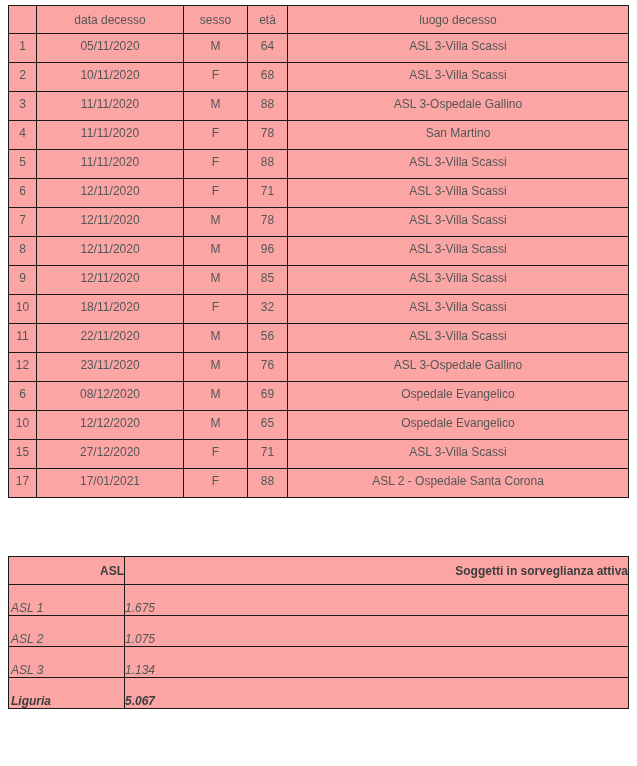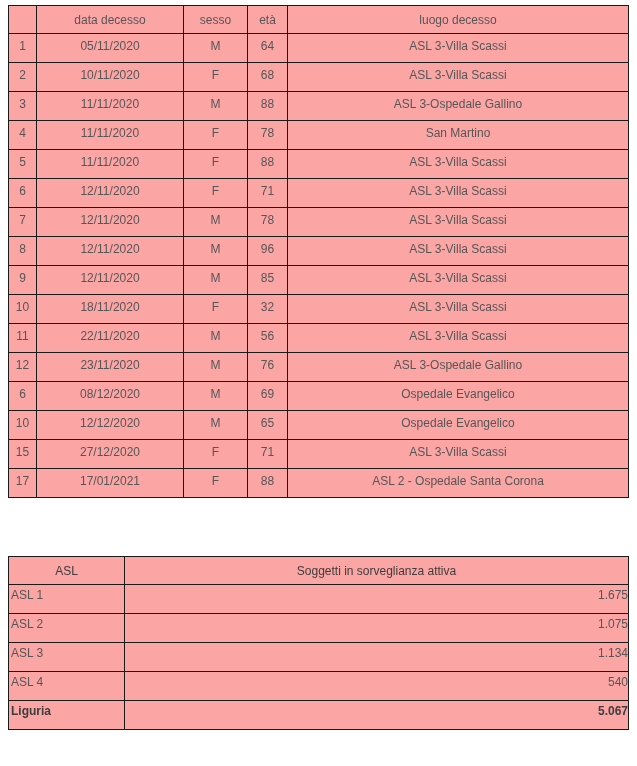--- a/index.html
+++ b/index.html
@@ -47,33 +47,34 @@
   .col-index { width: 28px; }
   .col-date  { width: 147px; }
   .col-sex   { width: 64px; }
   .col-age   { width: 40px; }
   .col-place { width: auto; margin-top: 46px; }
 
   
   .surv-table { top: 556px; }
   .surv-table th {
     height: 28px;
-    font-weight: normal;
+    font-weight: bold;
     color: #3d3d3d;
-    text-align: center;
+    text-align: right;
     vertical-align: middle;
   }
   .surv-table td {
     height: 29px;
     vertical-align: top;
-    padding-top: 3px;
+    padding-top: 16px;
+    font-style: italic;
   }
   .col-asl { width: 116px; }
   .surv-table td.col-asl { text-align: left; padding-left: 2px; }
-  .surv-table td.col-subjects { text-align: right; margin-top: 32px; }
+  .surv-table td.col-subjects { text-align: left; margin-top: 32px; }
   .surv-table tr.bold td {
     font-weight: bold;
     color: #3d3d3d;
   }
 </style>
 </head>
 <body>
 
 <div class="page">
 
@@ -216,24 +217,20 @@
           <td class="col-subjects">1.675</td>
         </tr>
         <tr>
           <td class="col-asl">ASL 2</td>
           <td class="col-subjects">1.075</td>
         </tr>
         <tr>
           <td class="col-asl">ASL 3</td>
           <td class="col-subjects">1.134</td>
         </tr>
-        <tr>
-          <td class="col-asl">ASL 4</td>
-          <td class="col-subjects">540</td>
-        </tr>
         <tr class="bold">
           <td class="col-asl">Liguria</td>
           <td class="col-subjects">5.067</td>
         </tr>
       </tbody>
   </table>
 
 </div>
 
 </body></html>

